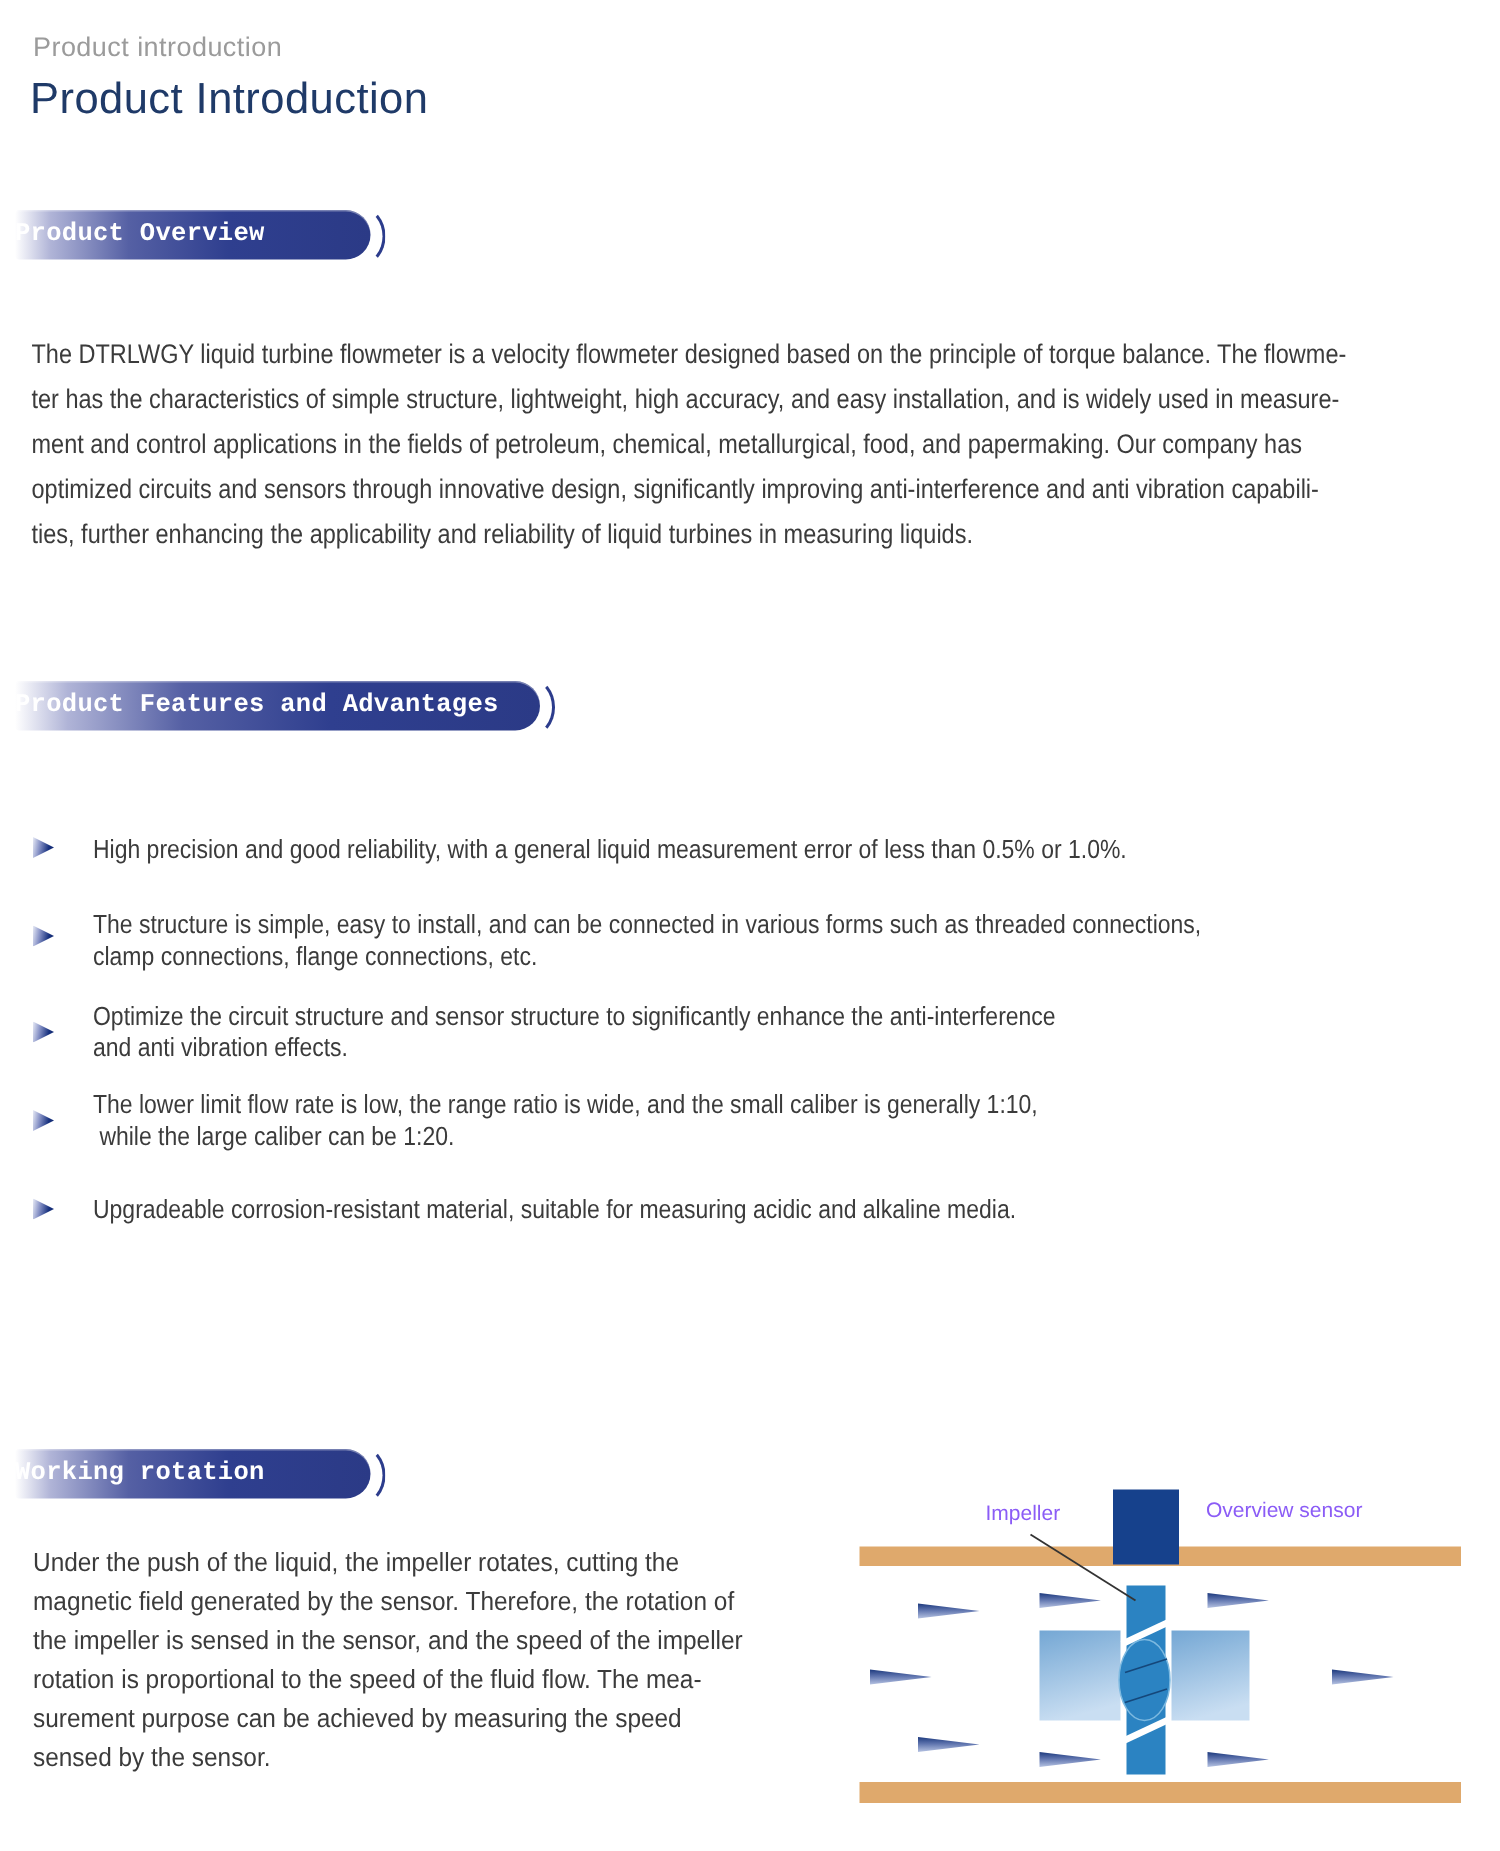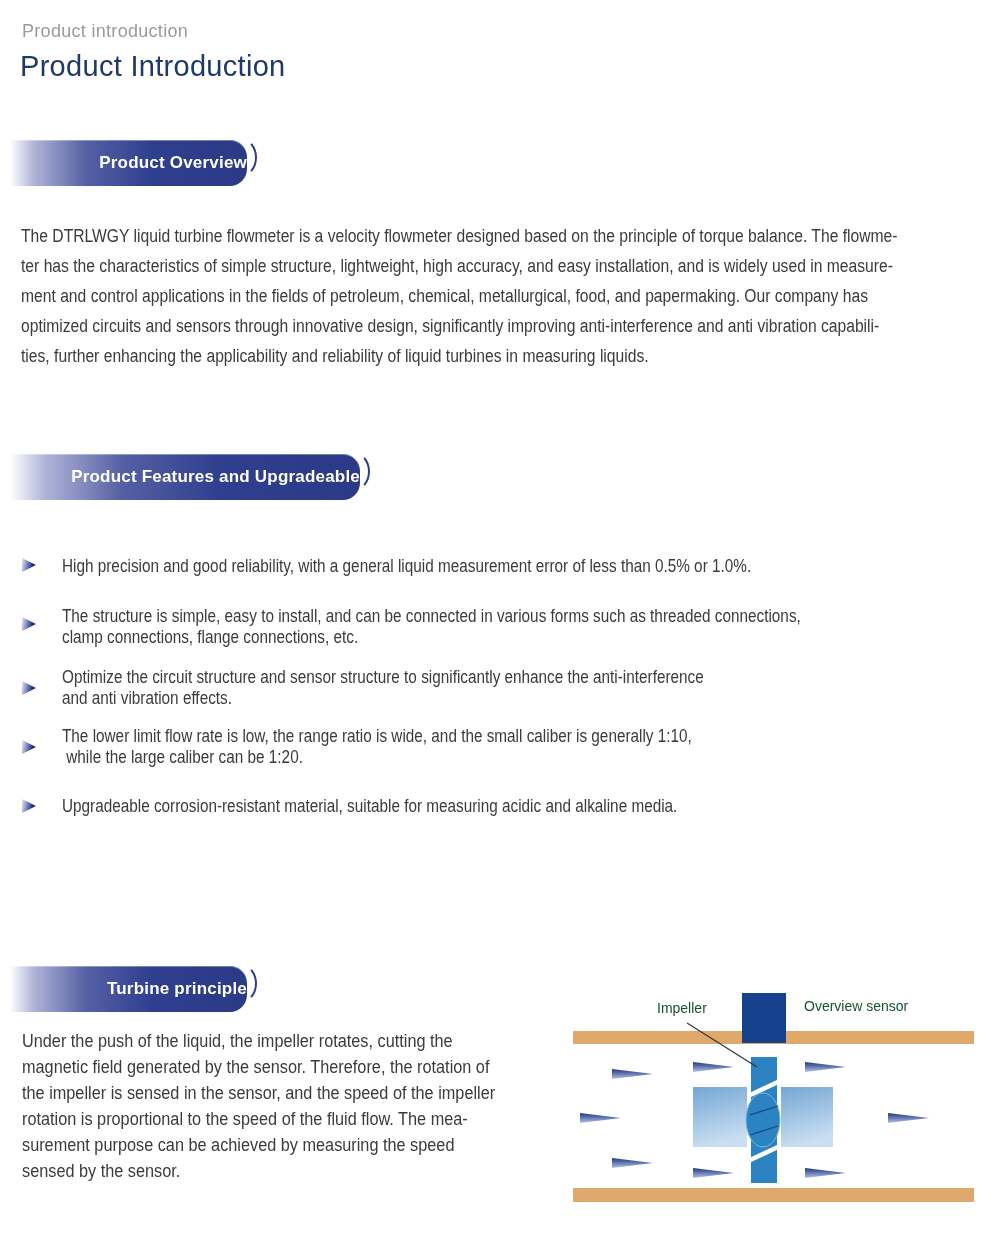--- a/index.html
+++ b/index.html
@@ -10,25 +10,26 @@
     color:#3b3b3b;
   }
   .abs{position:absolute}
 
   
   .eyebrow{left:22px;top:21px;font-size:18px;color:#9b9b9b;letter-spacing:.3px}
   .page-title{left:20px;top:50px;font-size:29px;font-weight:400;color:#1f3a68;letter-spacing:.3px;margin:0}
 
   
   .badge{
-    height:46px;display:flex;align-items:center;justify-content:flex-end;
+    height:33px;display:flex;align-items:center;justify-content:flex-start;
     color:#ffffff;font-size:17px;font-weight:700;letter-spacing:.2px;
     background:linear-gradient(90deg,#ffffff 0%,#b0b4d7 10%,#5560a4 32%,#2f3f8f 60%,#2b3a86 100%);
     border-radius:3px 17px 17px 3px;
     box-shadow:inset 0 1px 0 rgba(255,255,255,.35);
+    font-family:Liberation Mono, monospace;
   }
   .badge::after{
     content:"";position:absolute;right:-10px;top:-2px;width:28px;height:35px;
     border:2px solid transparent;border-right-color:#2c3c8c;border-radius:50%;
   }
   .badge-overview{left:10px;top:140px;width:237px}
   .badge-features{left:10px;top:454px;width:350px}
   .badge-working{left:10px;top:966px;width:237px}
 
   
@@ -42,21 +43,21 @@
     clip-path:polygon(0 0,100% 50%,0 100%);
   }
   .ftext{left:62px;width:1100px;font-size:17.5px;line-height:21px;transform:scaleX(.875)}
 
   
   .working-body{left:22px;top:1028px;width:580px;font-size:17.5px;line-height:26px;transform:scaleX(.93)}
 
   
   .diagram{left:560px;top:985px;width:430px;height:230px}
   .diagram svg{position:absolute;left:0;top:0}
-  .dlabel{position:absolute;font-size:14px;color:#14532d;white-space:nowrap}
+  .dlabel{position:absolute;font-size:14px;color:#8b5cf6;white-space:nowrap}
   .impeller-label{left:97px;top:15px}
   .sensor-label{left:244px;top:13px}
 </style>
 </head>
 <body>
 
 <main>
 
   <div class="abs eyebrow">Product introduction</div>
   <h1 class="abs page-title">Product Introduction</h1>
@@ -64,21 +65,21 @@
   <div class="abs badge badge-overview">
     <span>Product Overview</span>
   </div>
   <div class="abs prewrap overview-body">The DTRLWGY liquid turbine flowmeter is a velocity flowmeter designed based on the principle of torque balance. The flowme-
 ter has the characteristics of simple structure, lightweight, high accuracy, and easy installation, and is widely used in measure-
 ment and control applications in the fields of petroleum, chemical, metallurgical, food, and papermaking. Our company has
 optimized circuits and sensors through innovative design, significantly improving anti-interference and anti vibration capabili-
 ties, further enhancing the applicability and reliability of liquid turbines in measuring liquids.</div>
 
   <div class="abs badge badge-features">
-    <span>Product Features and Upgradeable</span>
+    <span>Product Features and Advantages</span>
   </div>
 
   <span class="abs tri" style="top:558px"></span>
   <div class="abs prewrap ftext" style="top:556px">High precision and good reliability, with a general liquid measurement error of less than 0.5% or 1.0%.</div>
 
   <span class="abs tri" style="top:617px"></span>
   <div class="abs prewrap ftext" style="top:606px">The structure is simple, easy to install, and can be connected in various forms such as threaded connections,
 clamp connections, flange connections, etc.</div>
 
   <span class="abs tri" style="top:681px"></span>
@@ -86,21 +87,21 @@
 and anti vibration effects.</div>
 
   <span class="abs tri" style="top:740px"></span>
   <div class="abs prewrap ftext" style="top:726px">The lower limit flow rate is low, the range ratio is wide, and the small caliber is generally 1:10,
  while the large caliber can be 1:20.</div>
 
   <span class="abs tri" style="top:799px"></span>
   <div class="abs prewrap ftext" style="top:796px">Upgradeable corrosion-resistant material, suitable for measuring acidic and alkaline media.</div>
 
   <div class="abs badge badge-working">
-    <span>Turbine principle</span>
+    <span>Working rotation</span>
   </div>
   <div class="abs prewrap working-body">Under the push of the liquid, the impeller rotates, cutting the
 magnetic field generated by the sensor. Therefore, the rotation of
 the impeller is sensed in the sensor, and the speed of the impeller
 rotation is proportional to the speed of the fluid flow. The mea-
 surement purpose can be achieved by measuring the speed
 sensed by the sensor.</div>
 
   <div class="abs diagram">
     <svg width="430" height="230" viewBox="0 0 430 230">

